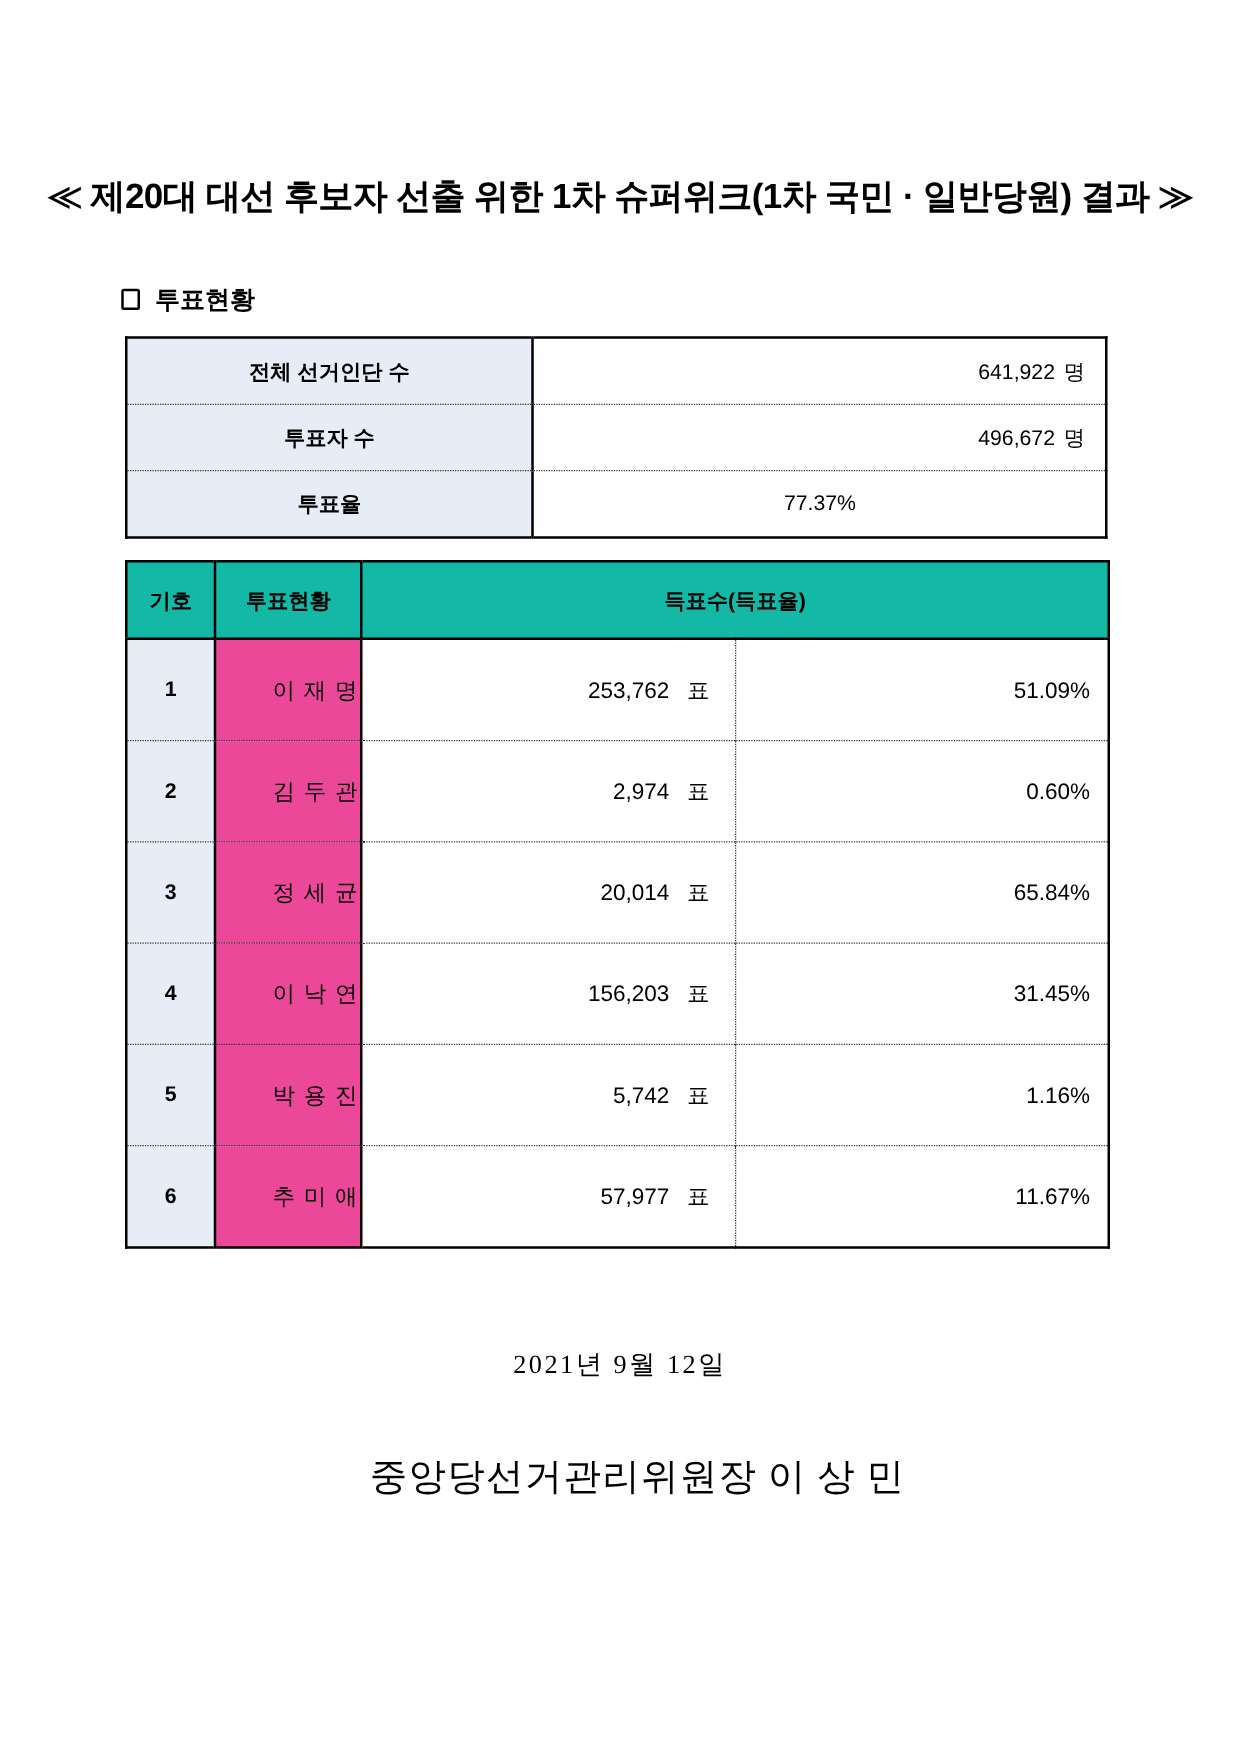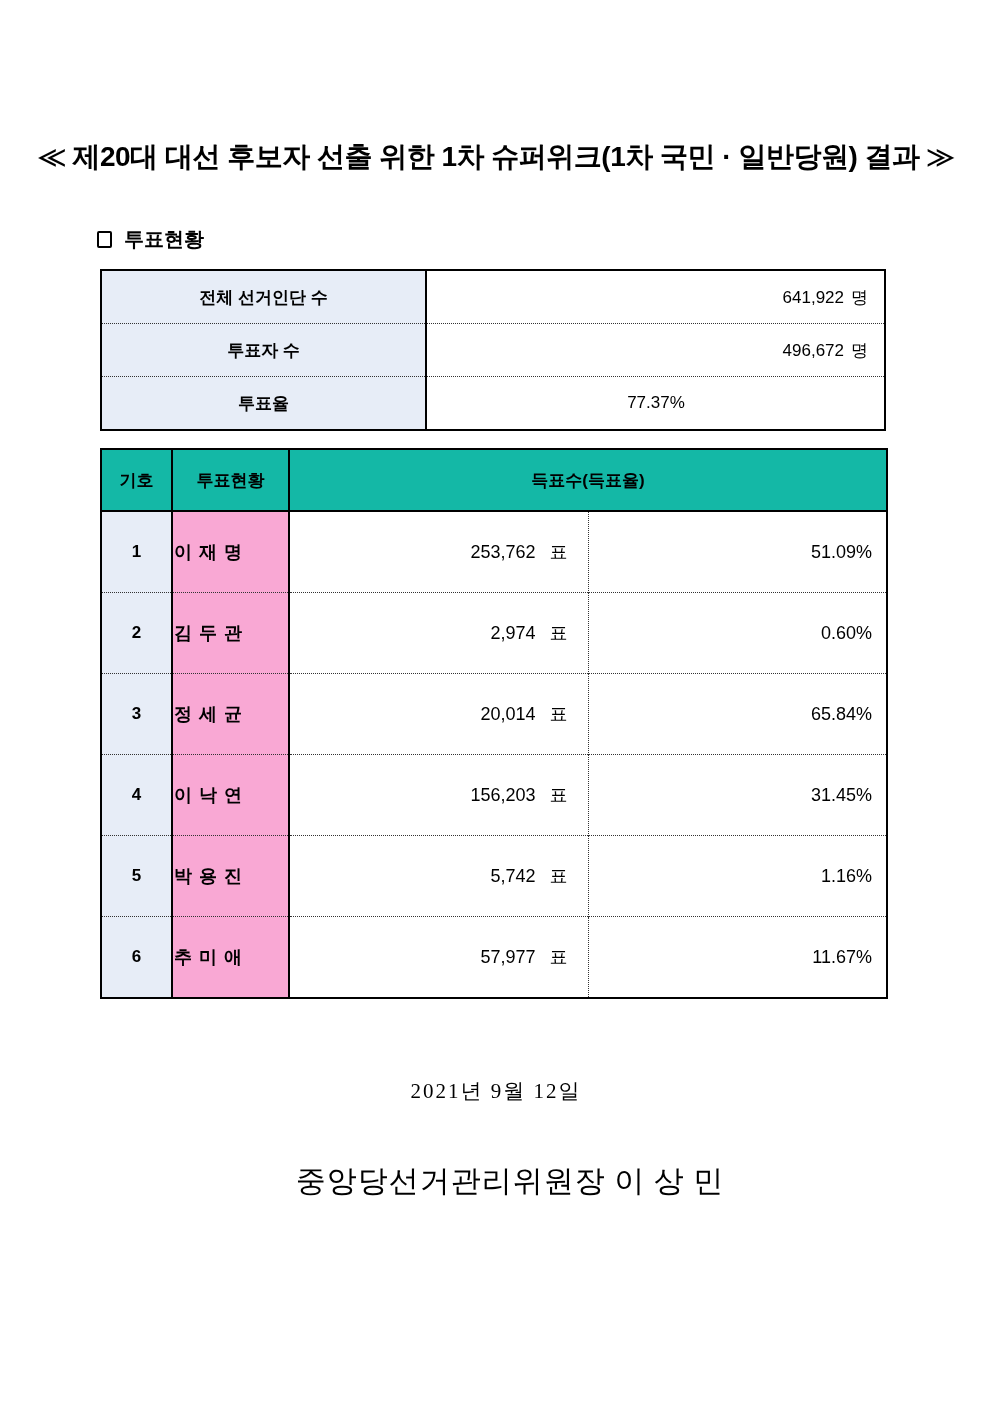--- a/index.html
+++ b/index.html
@@ -85,23 +85,23 @@
   .table2 .col-pct  { width: 299px; }
   .table2 th.no,  .table2 td.no   { border-right: 2px solid #000; }
   .table2 th.name,.table2 td.name { border-right: 2px solid #000; }
   .table2 td.no {
     background: #e7edf7;
     text-align: center;
     font-weight: bold;
     font-size: 17px;
   }
   .table2 td.name {
-    background: #f9a8d4;
-    text-align: left;
-    font-weight: bold;
+    background: #ec4899;
+    text-align: right;
+    font-weight: normal;
     letter-spacing: 1px;
   }
   .table2 td.votes {
     text-align: right;
     border-right: 1px dotted #333;
     padding-right: 20px;
   }
   .table2 td.votes .unit { display: inline-block; margin-left: 14px; }
   .table2 td.pct { text-align: right; padding-right: 14px; }
   .table2 tr.data-row + tr.data-row td { border-top: 1px dotted #333; }

